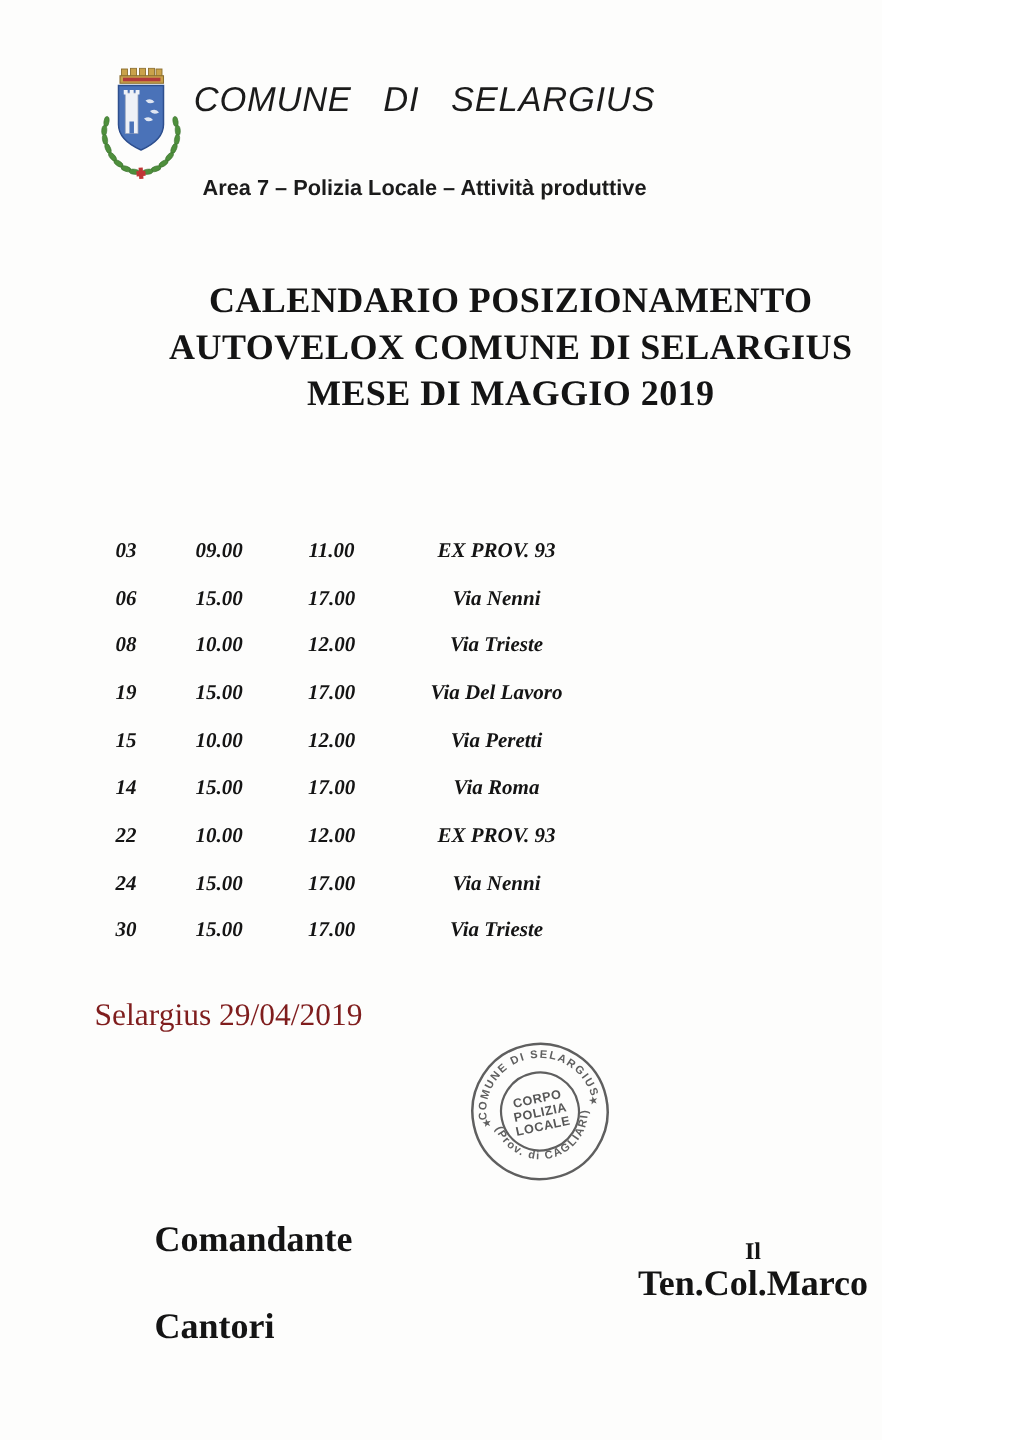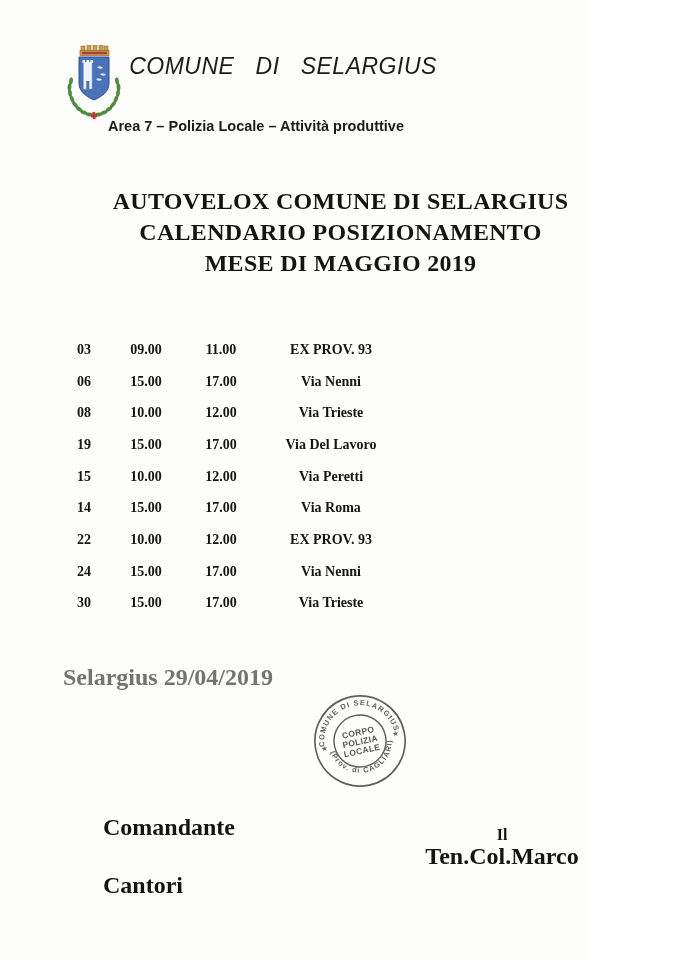--- a/index.html
+++ b/index.html
@@ -25,52 +25,52 @@
   }
   .muni-sub {
     position:absolute; left:108px; top:85px; width:350px;
     text-align:center;
     font-family:"Liberation Sans", sans-serif;
     font-style:italic; font-weight:bold;
     font-size:19px; color:#1b1b1b; white-space:nowrap;
   }
   .muni-dept {
     position:absolute; left:108px; top:118px; width:350px;
-    text-align:left;
+    text-align:center;
     font-family:"Liberation Sans", sans-serif;
     font-weight:bold; font-size:14.5px; color:#1b1b1b; white-space:nowrap;
   }
 
   
   .doc-title {
     position:absolute; left:0; top:186px; width:681px;
     text-align:center; font-weight:bold;
     font-size:24px; line-height:31px; letter-spacing:0.3px;
     color:#141414;
   }
 
   
   .tbl { position:absolute; left:63px; top:333px; width:350px; }
   .tbl-head {
     font-weight:bold; font-size:14px; letter-spacing:0.2px;
     white-space:nowrap; color:#141414;
   }
   .tbl-head span { margin-right:4px; }
-  .tbl-body { margin-top:1px; }
+  .tbl-body { margin-top:19px;font-style:italic; }
   .trow {
     display:grid; grid-template-columns:42px 82px 68px 152px;
     height:31.7px; align-items:center;
     font-weight:bold; font-size:14px; color:#141414;
   }
   .trow span { text-align:center; white-space:nowrap; }
 
   
   .place-date {
     position:absolute; left:63px; top:664px;
-    font-weight:bold; font-size:24px; color:#737373; white-space:nowrap;
+    font-weight:normal; font-size:21px; color:#7f1d1d; white-space:nowrap;
   }
   .stamp { position:absolute; left:311px; top:691px; width:98px; height:100px; opacity:0.88; }
 
   .sig-il {
     position:absolute; left:380px; top:826px; width:244px; text-align:center;
     font-weight:bold; font-size:16px; color:#141414;
   }
   .sig-comandante {
     position:absolute; left:103px; top:814px;
     font-weight:bold; font-size:24px; color:#141414; white-space:nowrap;
@@ -140,22 +140,22 @@
     </g>
 
     <rect x="28" y="69" width="6" height="3.4" fill="#c03535" transform="rotate(-4 31 70.7)"></rect>
     <rect x="29.6" y="66.8" width="2.8" height="7.4" fill="#c03535" transform="rotate(-4 31 70.5)"></rect>
   </svg>
 
   <div class="muni-name">COMUNE DI SELARGIUS</div>
   <div class="muni-dept">Area 7 – Polizia Locale – Attività produttive</div>
 
   <div class="doc-title">
+    <div>CALENDARIO POSIZIONAMENTO</div>
     <div>AUTOVELOX COMUNE DI SELARGIUS</div>
-    <div>CALENDARIO POSIZIONAMENTO</div>
     <div>MESE DI MAGGIO 2019</div>
   </div>
 
   <div class="tbl">
     <div class="tbl-body">
       <div class="trow">
         <span>03</span>
         <span>09.00</span>
         <span>11.00</span>
         <span>EX PROV. 93</span>

